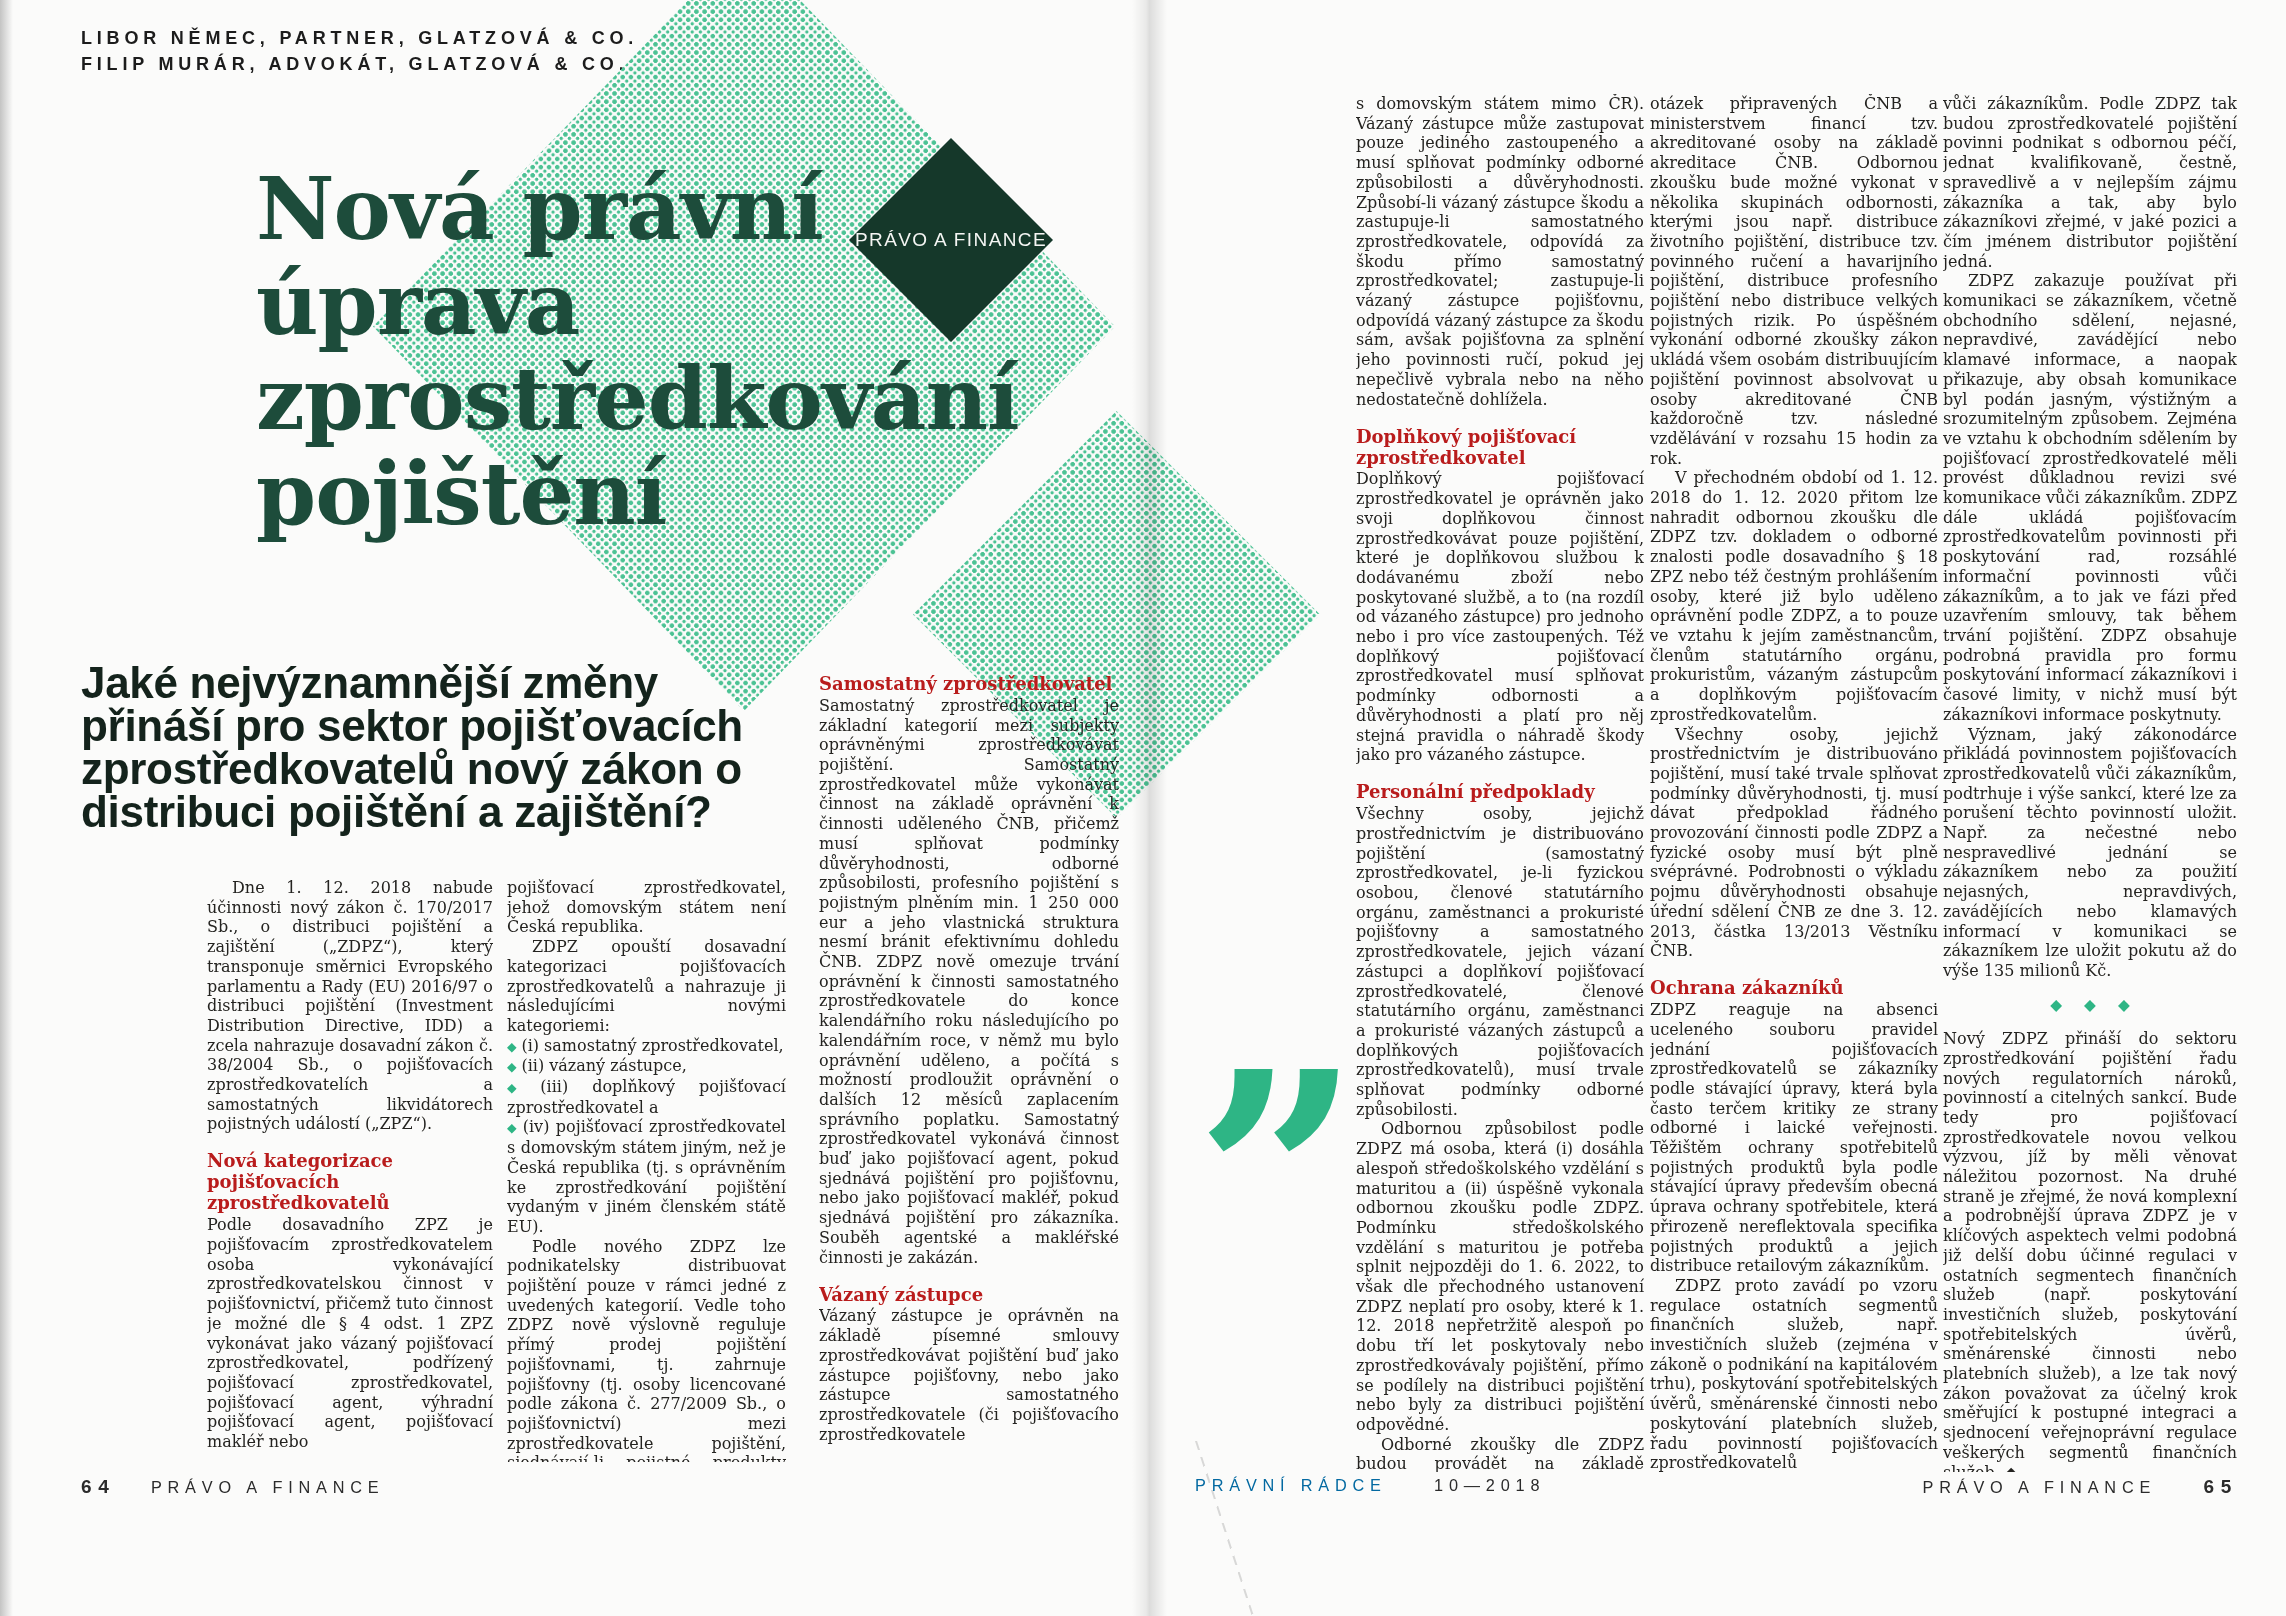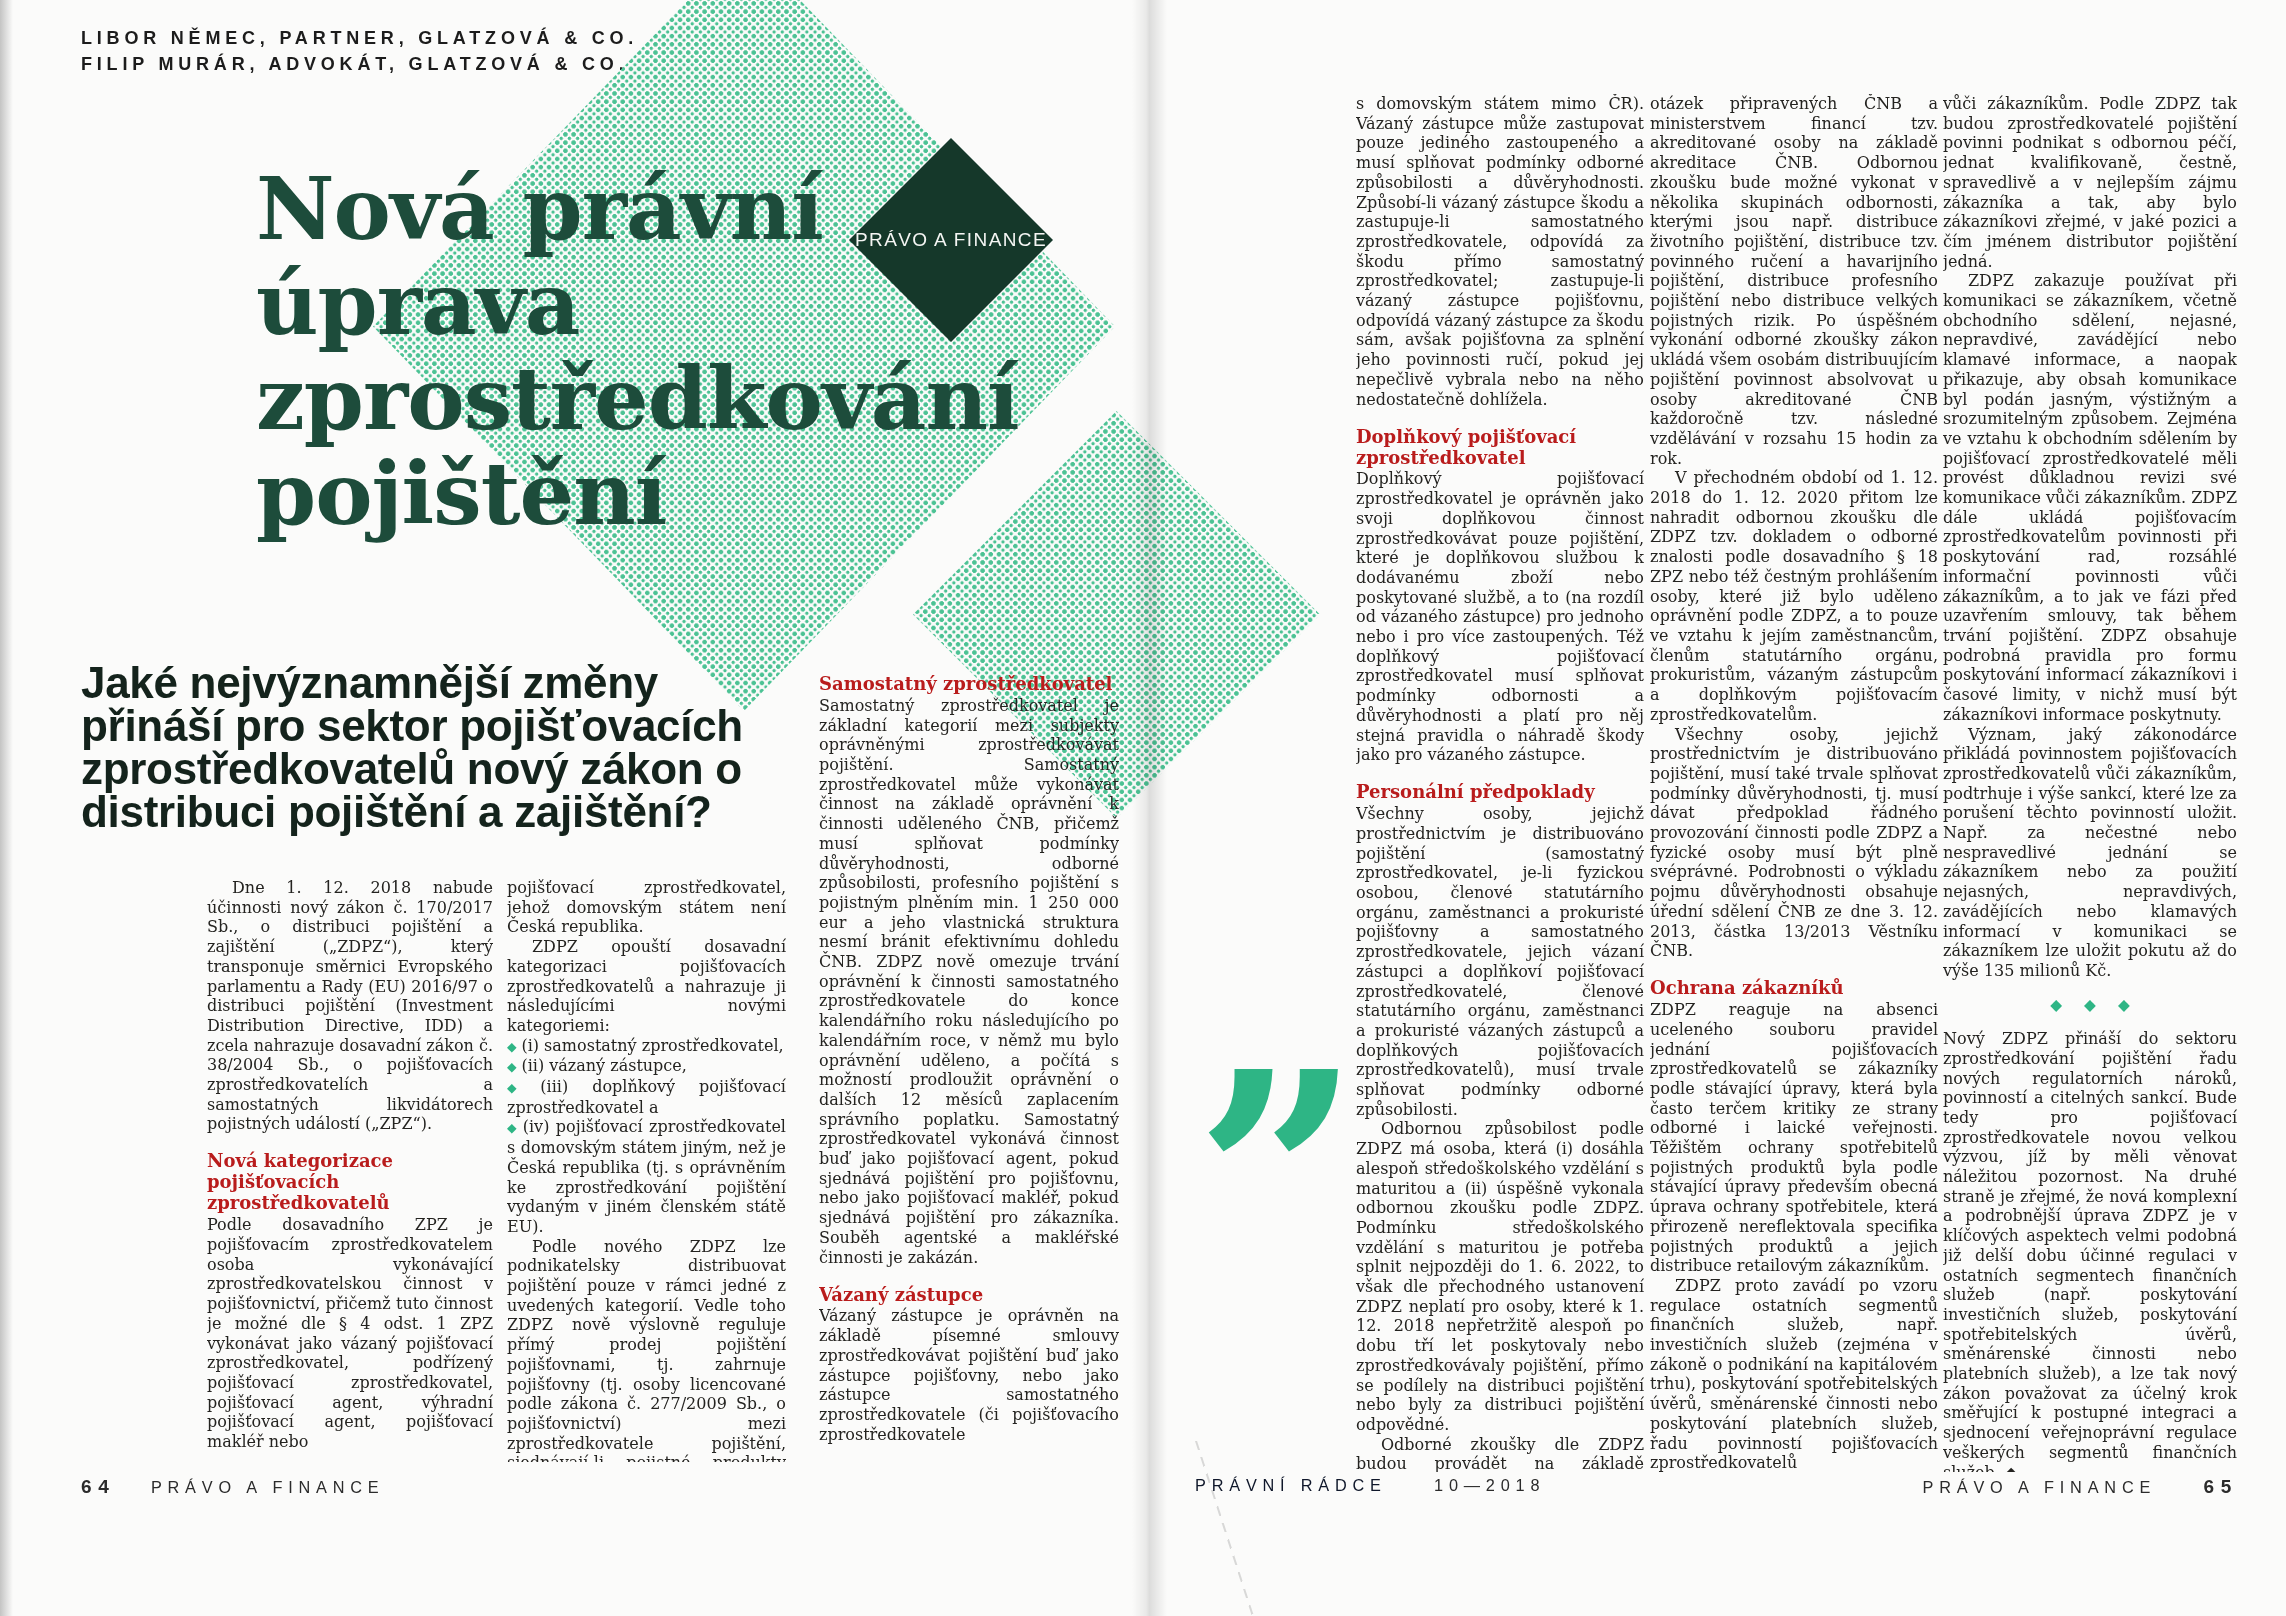--- a/index.html
+++ b/index.html
@@ -69,21 +69,21 @@
     font-weight:700;font-size:21.6px;line-height:25.5px;color:#2bb183;
     hyphens:auto;-webkit-hyphens:auto;}
   
   .footer{position:absolute;top:1476px;
     font-family:"Liberation Sans",sans-serif;font-size:16.3px;
     letter-spacing:5.8px;color:#2b2b2b;white-space:nowrap;}
   .footer .pagenum{font-weight:700;font-size:19px;letter-spacing:6.7px;}
   .footer-left{left:81px;}
   .footer-left .seclabel{margin-left:25px;}
   .footer-center{left:1195px;}
-  .footer-center .mag{color:#0f172a;text-align:center;}
+  .footer-center .mag{color:#0369a1;text-align:center;}
   .footer-center .issue{margin-left:37px;color:#2b2b2b;}
   .footer-right{right:48px;}
   .footer-right .pagenum{margin-left:37px;}
 </style>
 </head>
 <body>
 
 <div class="canvas">
 
   <div class="page page-left">

